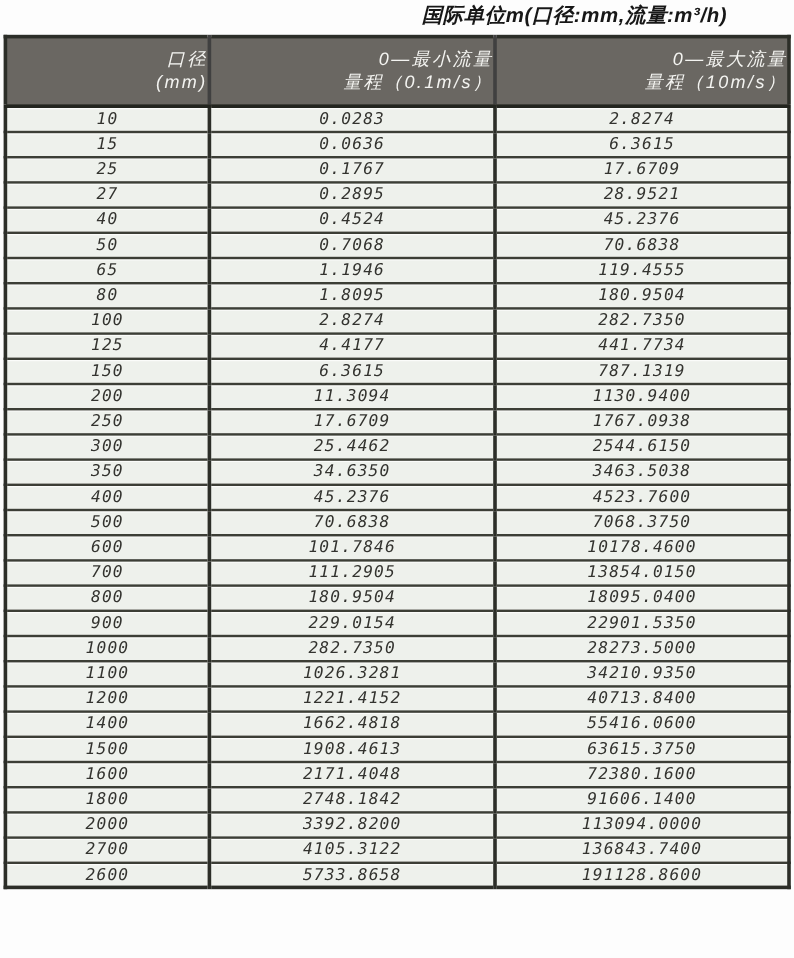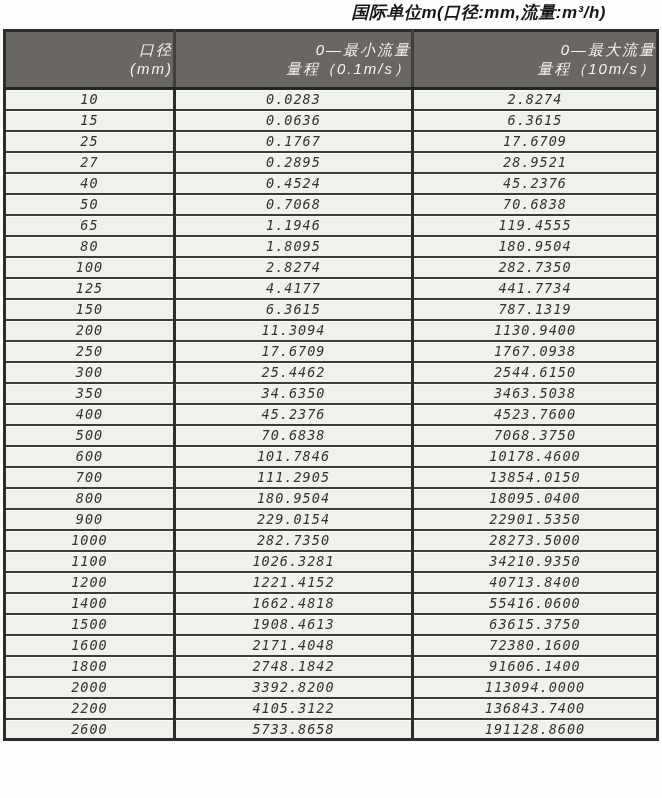--- a/index.html
+++ b/index.html
@@ -236,21 +236,21 @@
           <td>1800</td>
           <td>2748.1842</td>
           <td>91606.1400</td>
         </tr>
         <tr>
           <td>2000</td>
           <td>3392.8200</td>
           <td>113094.0000</td>
         </tr>
         <tr>
-          <td>2200</td>
+          <td>2700</td>
           <td>4105.3122</td>
           <td>136843.7400</td>
         </tr>
         <tr>
           <td>2600</td>
           <td>5733.8658</td>
           <td>191128.8600</td>
         </tr>
       </tbody>
   </table>

